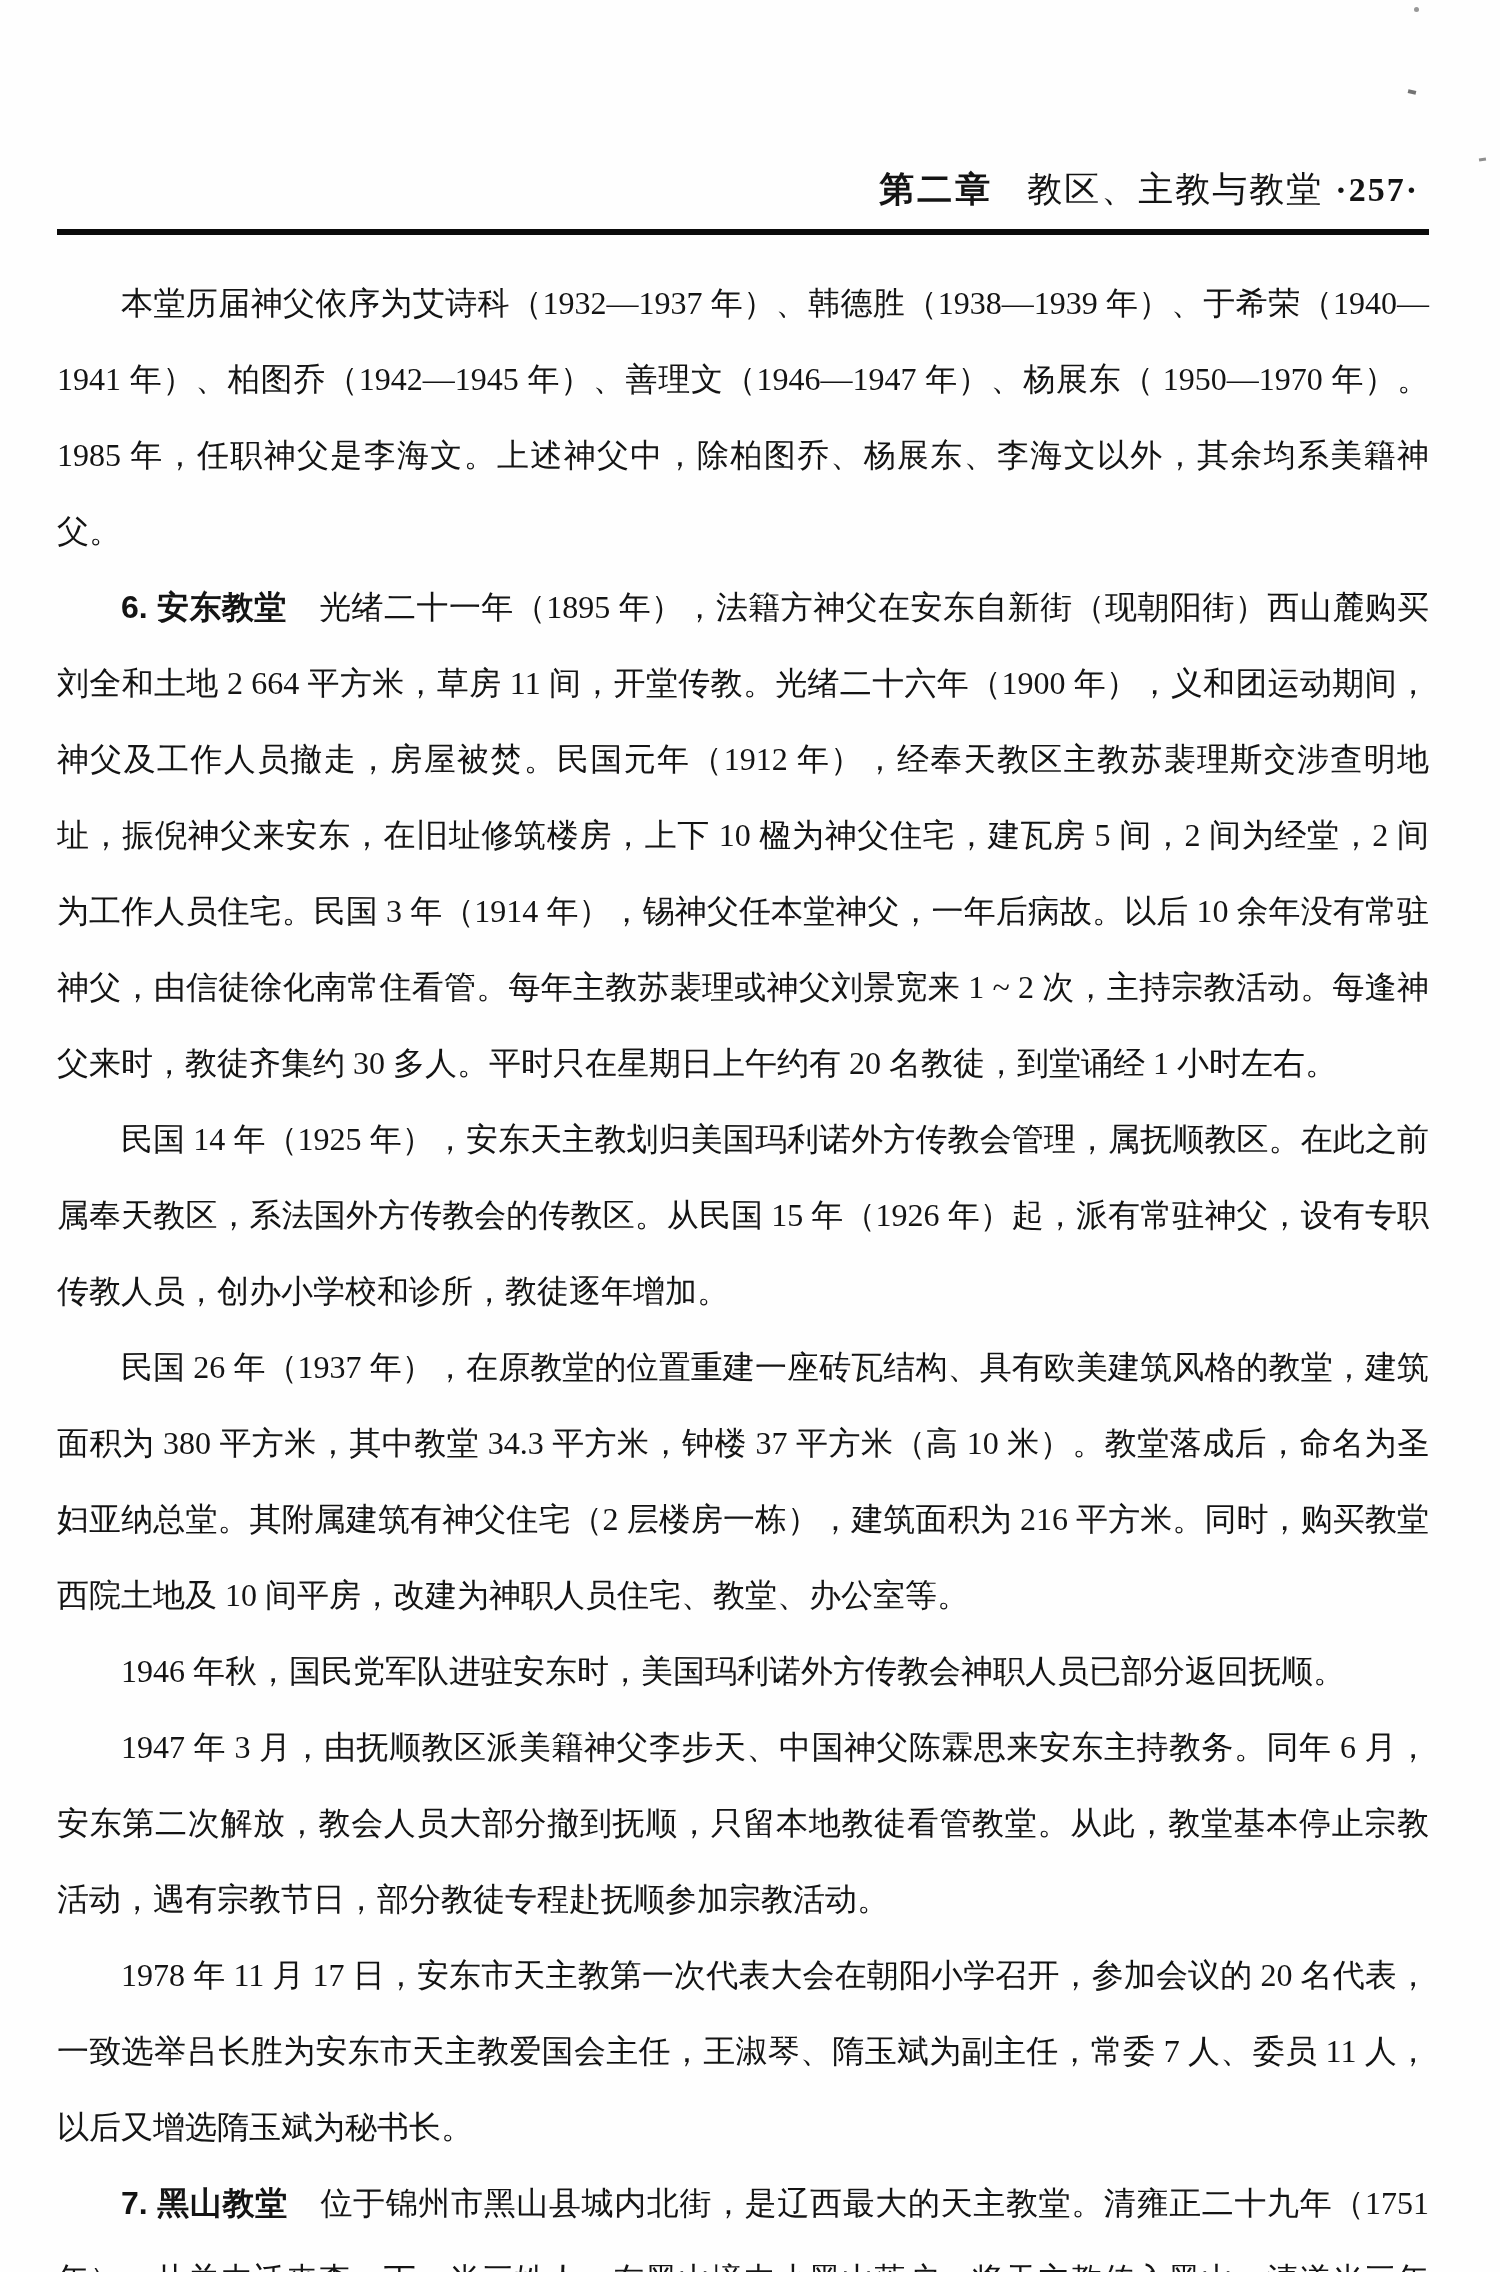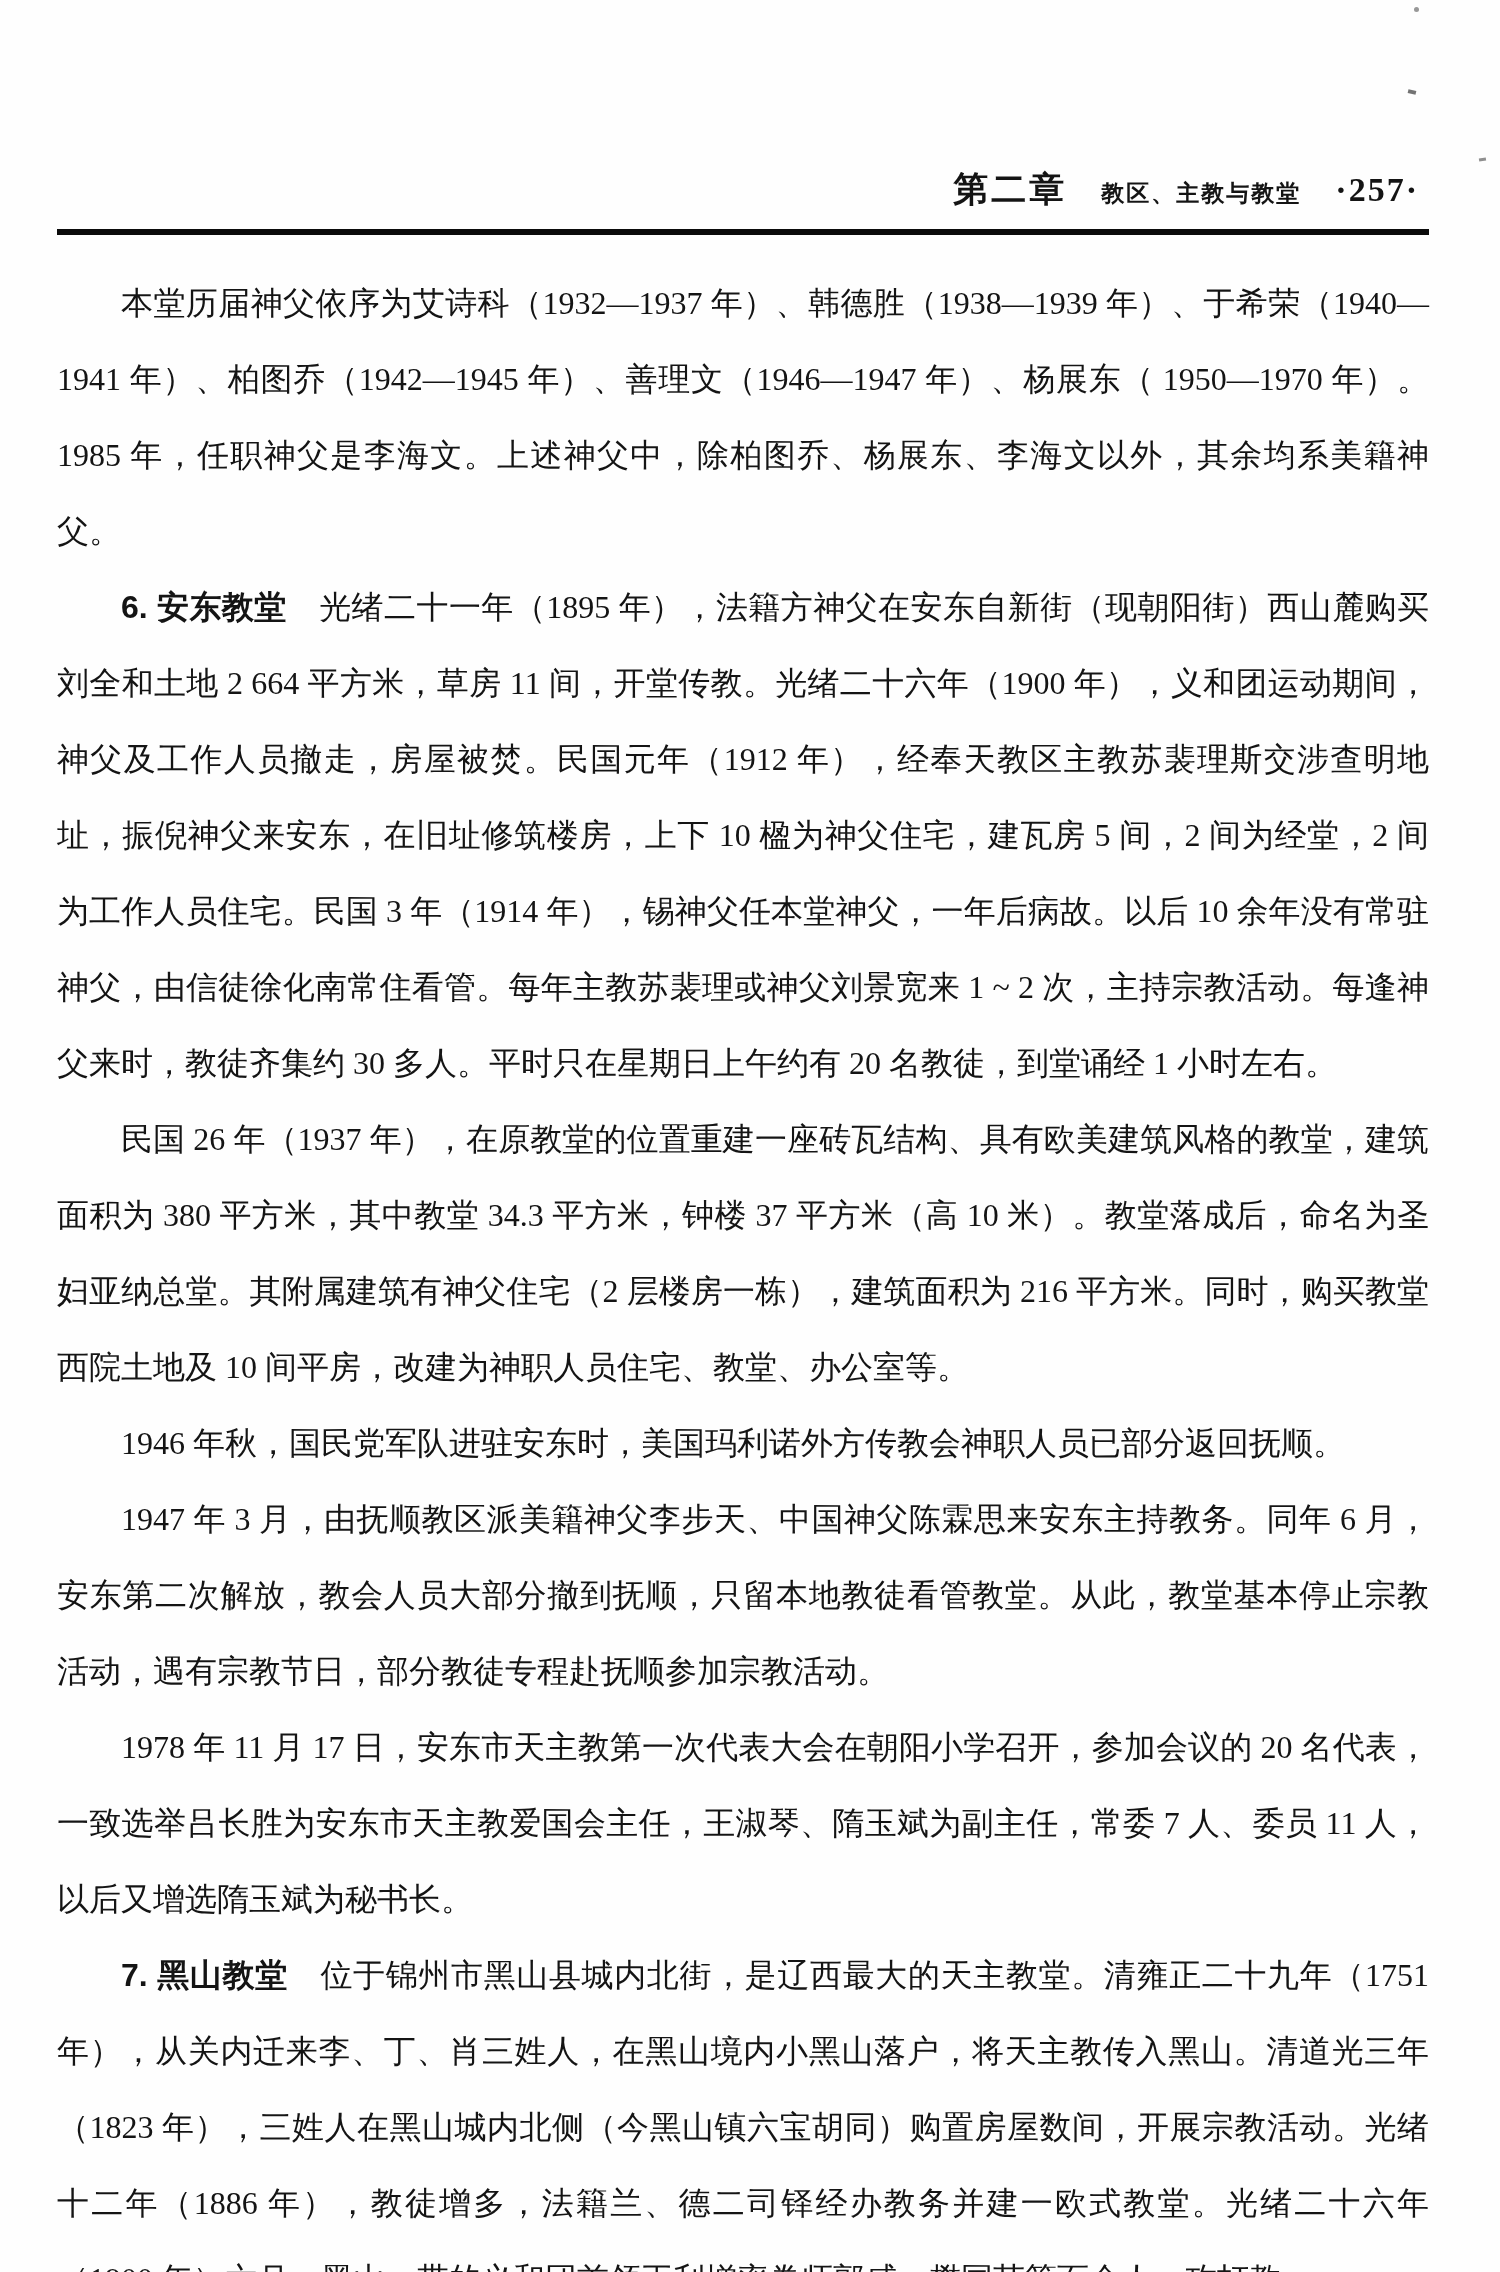--- a/index.html
+++ b/index.html
@@ -32,24 +32,24 @@
   .chapter-title {
     font-family: "Liberation Sans", sans-serif;
     font-weight: 700;
     font-size: 35px;
     letter-spacing: 3px;
     margin-right: 34px;
     margin-top: 20px;
   }
   .section-title {
     font-family: "Liberation Sans", sans-serif;
-    font-weight: 700;
-    font-size: 23px;
+    font-weight: 400;
+    font-size: 35px;
     letter-spacing: 2px;
-    margin-right: 34px;
+    margin-right: 12px;
   }
   .page-number {
     font-family: "Liberation Serif", serif;
     font-weight: 600;
     font-size: 34px;
     letter-spacing: 2px;
   }
   .header-rule {
     margin-top: 16px;
     height: 6px;
@@ -110,20 +110,21 @@
       <span class="page-number">·257·</span>
     </header>
 
     <div class="header-rule"></div>
 
     <main class="body-text">
       <p><span class="para-lead"></span><span>本堂历届神父依序为艾诗科（1932—1937 年）、韩德胜（1938—1939 年）、于希荣（1940—1941 年）、柏图乔（1942—1945 年）、善理文（1946—1947 年）、杨展东（ 1950—1970 年）。1985 年，任职神父是李海文。上述神父中，除柏图乔、杨展东、李海文以外，其余均系美籍神父。</span></p>
 
       <p><span class="para-lead">6. 安东教堂</span><span>　光绪二十一年（1895 年），法籍方神父在安东自新街（现朝阳街）西山麓购买刘全和土地 2 664 平方米，草房 11 间，开堂传教。光绪二十六年（1900 年），义和团运动期间，神父及工作人员撤走，房屋被焚。民国元年（1912 年），经奉天教区主教苏裴理斯交涉查明地址，振倪神父来安东，在旧址修筑楼房，上下 10 楹为神父住宅，建瓦房 5 间，2 间为经堂，2 间为工作人员住宅。民国 3 年（1914 年），锡神父任本堂神父，一年后病故。以后 10 余年没有常驻神父，由信徒徐化南常住看管。每年主教苏裴理或神父刘景宽来 1 ~ 2 次，主持宗教活动。每逢神父来时，教徒齐集约 30 多人。平时只在星期日上午约有 20 名教徒，到堂诵经 1 小时左右。</span></p>
 
+      <p><span class="para-lead"></span><span>民国 14 年（1925 年），安东天主教划归美国玛利诺外方传教会管理，属抚顺教区。在此之前属奉天教区，系法国外方传教会的传教区。从民国 15 年（1926 年）起，派有常驻神父，设有专职传教人员，创办小学校和诊所，教徒逐年增加。</span></p>
 
       <p><span class="para-lead"></span><span>民国 26 年（1937 年），在原教堂的位置重建一座砖瓦结构、具有欧美建筑风格的教堂，建筑面积为 380 平方米，其中教堂 34.3 平方米，钟楼 37 平方米（高 10 米）。教堂落成后，命名为圣妇亚纳总堂。其附属建筑有神父住宅（2 层楼房一栋），建筑面积为 216 平方米。同时，购买教堂西院土地及 10 间平房，改建为神职人员住宅、教堂、办公室等。</span></p>
 
 
       <p><span class="para-lead"></span><span>1946 年秋，国民党军队进驻安东时，美国玛利诺外方传教会神职人员已部分返回抚顺。</span></p>
 
       <p><span class="para-lead"></span><span>1947 年 3 月，由抚顺教区派美籍神父李步天、中国神父陈霖思来安东主持教务。同年 6 月，安东第二次解放，教会人员大部分撤到抚顺，只留本地教徒看管教堂。从此，教堂基本停止宗教活动，遇有宗教节日，部分教徒专程赴抚顺参加宗教活动。</span></p>
 
 
       <p><span class="para-lead"></span><span>1978 年 11 月 17 日，安东市天主教第一次代表大会在朝阳小学召开，参加会议的 20 名代表，一致选举吕长胜为安东市天主教爱国会主任，王淑琴、隋玉斌为副主任，常委 7 人、委员 11 人，以后又增选隋玉斌为秘书长。</span></p>

